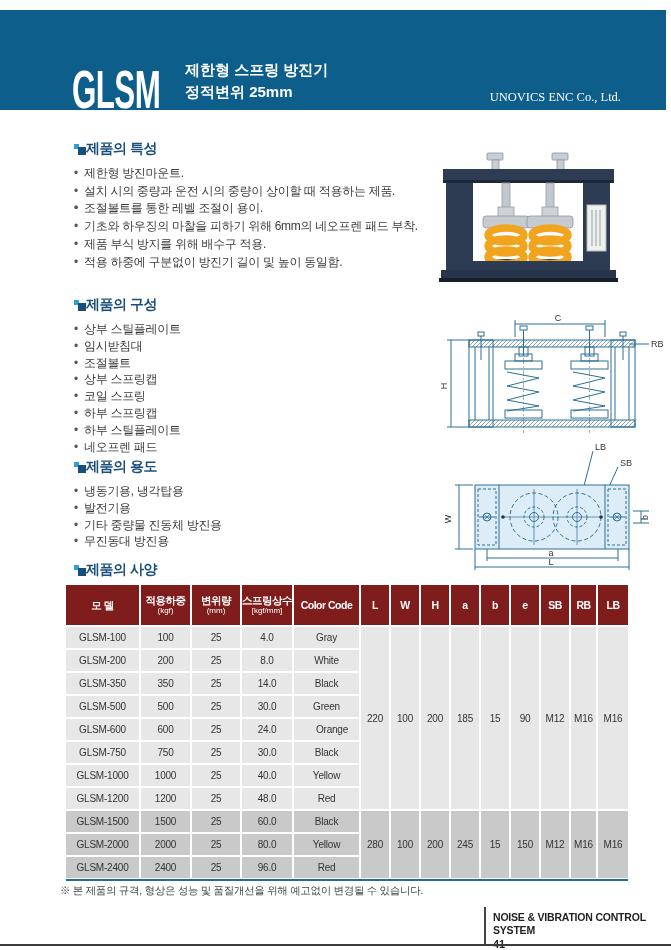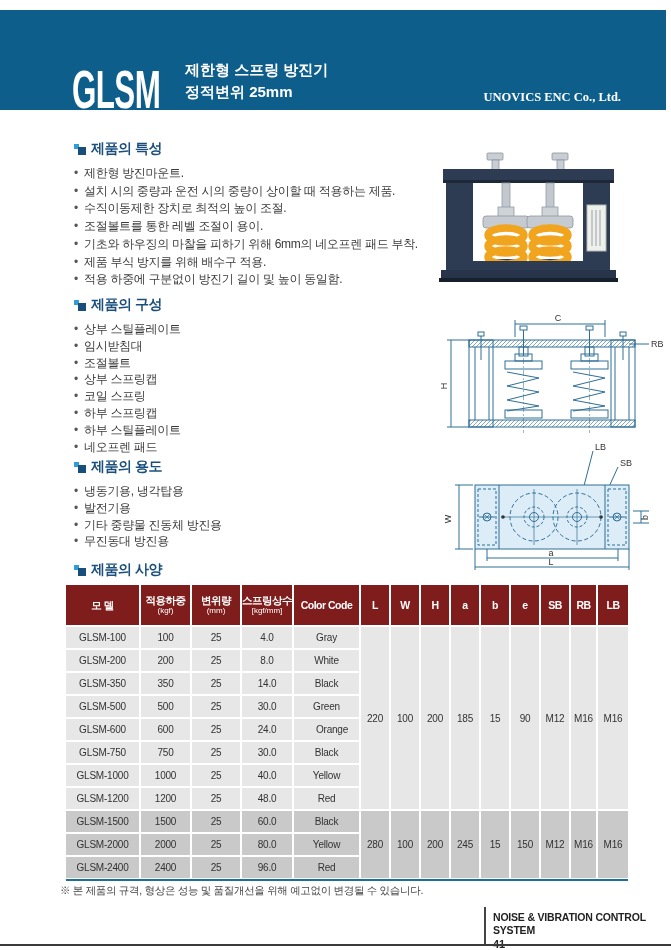--- a/index.html
+++ b/index.html
@@ -9,25 +9,25 @@
 
   
   .band { position:absolute; left:0; top:10px; width:666px; height:100px; background:#0E5E8C; }
   .product-code { position:absolute; left:72px; top:52px; color:#fff; font-weight:bold;
                   font-size:54px; line-height:1; letter-spacing:-1px;
                   transform:scaleX(0.58); transform-origin:left top; white-space:nowrap; }
   .subtitle { position:absolute; left:185px; top:50px; color:#fff; }
   .subtitle .s1 { font-size:15px; font-weight:bold; line-height:20px; }
   .subtitle .s2 { font-size:15px; font-weight:bold; line-height:24px; }
   .company { position:absolute; right:45px; top:80px; color:#fff; font-family:"Liberation Serif", serif;
-             font-weight:bold; font-size:12.5px;margin-left:27px; }
+             font-weight:normal; font-size:12.5px;margin-left:27px; }
 
   
   .sec { position:absolute; left:74px; width:360px; }
-  .sec-title { display:flex; align-items:center; gap:5px; margin-bottom:7px; }
+  .sec-title { display:flex; align-items:center; margin-bottom:7px; }
   .sec-title .txt { color:#1A4F7D; font-size:14px; font-weight:bold; letter-spacing:-0.5px; }
   .sec-icon { position:relative; width:12px; height:12px; flex:0 0 12px; }
   .sec-icon .sq1 { position:absolute; left:0; top:1px; width:5px; height:5px; background:#2E9FD4; }
   .sec-icon .sq2 { position:absolute; left:4px; top:4px; width:8px; height:8px; background:#174E7B; }
   ul.blist { list-style:none; }
   ul.blist li { position:relative; padding-left:10px; font-size:12px; color:#3a3a3a; letter-spacing:-0.3px; }
   .lh18 li { line-height:17.7px; }
   .lh17 li { line-height:16.8px; }
   ul.blist .dot { position:absolute; left:0; top:0; color:#555; }
 
@@ -79,21 +79,21 @@
     <div class="sec-title">
       <span class="sec-icon">
           <span class="sq1"></span>
           <span class="sq2"></span>
         </span>
       <span class="txt">제품의 특성</span>
     </div>
     <ul class="blist lh18">
         <li><span class="dot">•</span><span class="li-text">제한형 방진마운트.</span></li>
         <li><span class="dot">•</span><span class="li-text">설치 시의 중량과 운전 시의 중량이 상이할 때 적용하는 제품.</span></li>
-        <li><span class="dot">•</span><span class="li-text">수직이동제한 장치로 최적의 높이 조절.</span></li>
+        <li><span class="dot">•</span></li>
         <li><span class="dot">•</span><span class="li-text">조절볼트를 통한 레벨 조절이 용이.</span></li>
         <li><span class="dot">•</span><span class="li-text">기초와 하우징의 마찰을 피하기 위해 6mm의 네오프렌 패드 부착.</span></li>
         <li><span class="dot">•</span><span class="li-text">제품 부식 방지를 위해 배수구 적용.</span></li>
         <li><span class="dot">•</span><span class="li-text">적용 하중에 구분없이 방진기 길이 및 높이 동일함.</span></li>
       </ul>
   </div>
 
   <div class="sec" style="top:296px">
     <div class="sec-title">
       <span class="sec-icon">

